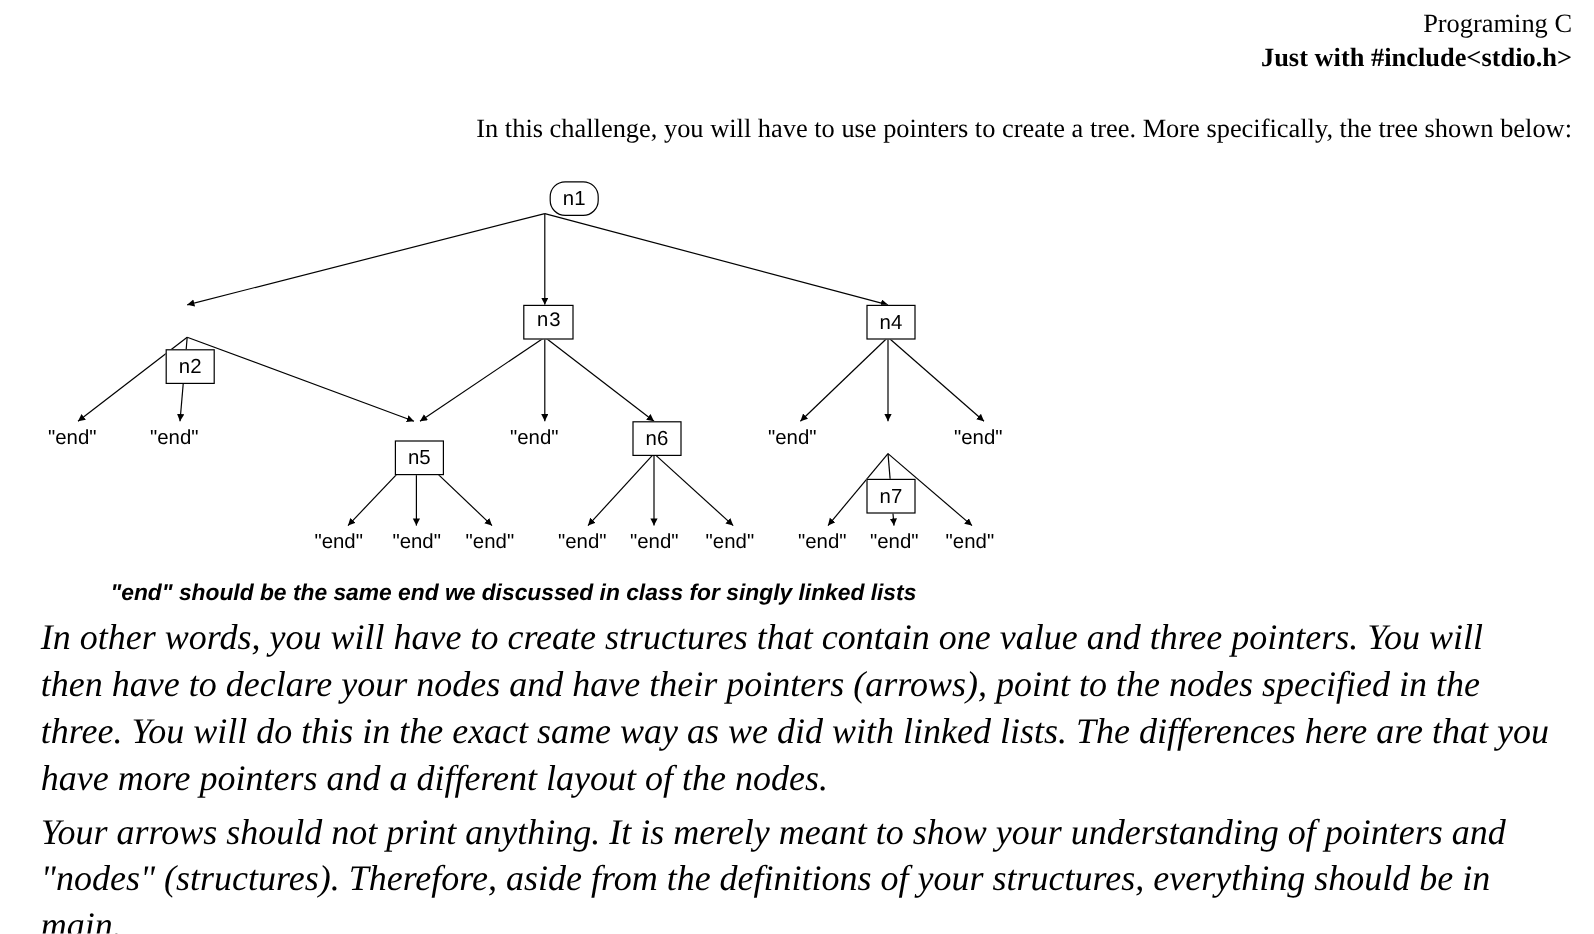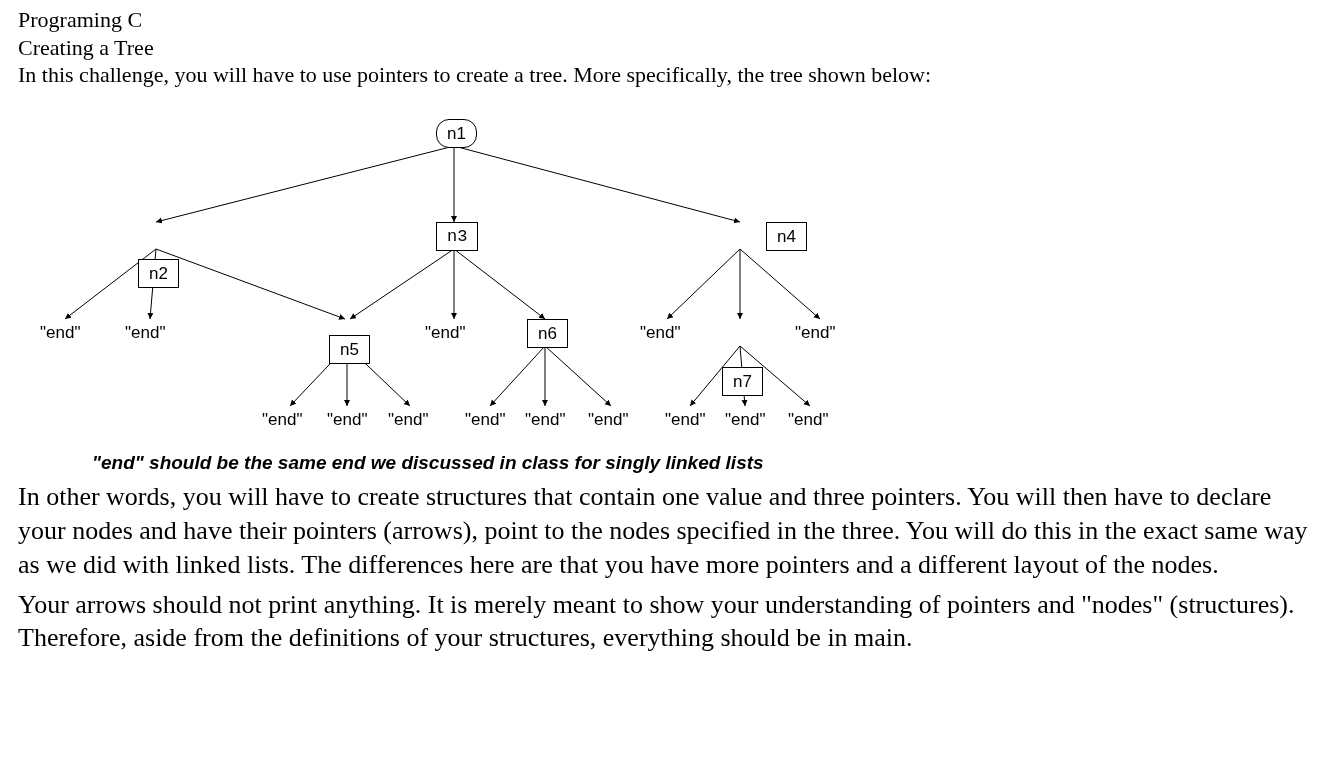--- a/index.html
+++ b/index.html
@@ -8,25 +8,26 @@
       font-size: 22px;
       color: #000;
       background: #fff;
       width: 1328px;
       height: 778px;
       position: relative;
       line-height: 1.25;
     }
     .header {
       padding: 6px 18px 0 18px;
+      text-align: right;
     }
     .header .line1 { font-size: 22px; }
     .header .line2 { font-size: 22px; font-weight: bold; }
     .header .line3 { font-size: 22px; }
-    .header .line4 { font-size: 22px; }
+    .header .line4 { font-size: 22px; margin-top: 32px; }
     .diagram {
       position: relative;
       width: 100%;
       height: 330px;
       margin-top: 20px;
     }
     .diagram svg {
       position: absolute;
       top: 0; left: 0;
       width: 100%; height: 100%;
@@ -50,32 +51,33 @@
     }
     .italic-note {
       font-family: Arial, "Helvetica Neue", sans-serif;
       font-style: italic;
       font-weight: 600;
       font-size: 19px;
       padding-left: 92px;
       margin-top: 12px;
     }
     .bodytext {
-      font-size: 26px;
-      padding: 0 18px;
+      font-size: 30px;
+      padding: 0 34px;
       margin-top: 6px;
       line-height: 1.3;
+      font-style: italic;
     }
   </style>
 </head>
 <body>
 
 <div class="header">
   <div class="line1">Programing C</div>
-  <div class="line3">Creating a Tree</div>
+  <div class="line2">Just with #include&lt;stdio.h&gt;</div>
   <div class="line4">In this challenge, you will have to use pointers to create a tree. More specifically, the tree shown below:</div>
 </div>
 
 <div class="diagram">
   <svg viewBox="0 0 1328 330" preserveAspectRatio="none">
     <defs>
       <marker id="arrow" markerWidth="8" markerHeight="8" refX="6" refY="3" orient="auto" markerUnits="strokeWidth">
         <path d="M0,0 L6,3 L0,6 Z" fill="#000"></path>
       </marker>
     </defs>
@@ -104,24 +106,24 @@
       <line x1="545" y1="237" x2="490" y2="297"></line>
       <line x1="545" y1="237" x2="545" y2="297"></line>
       <line x1="545" y1="237" x2="611" y2="297"></line>
 
       <line x1="740" y1="237" x2="690" y2="297"></line>
       <line x1="740" y1="237" x2="745" y2="297"></line>
       <line x1="740" y1="237" x2="810" y2="297"></line>
     </g>
   </svg>
 
-  <div class="node" style="left:436px; top:10px;border-radius:13px;">n1</div>
+  <div class="node" style="left:458px; top:10px;border-radius:13px;">n1</div>
   <div class="node" style="left:138px; top:113px;margin-top:37px;">n2</div>
   <div class="node" style="left:436px; top:113px;font-family:Liberation Mono, monospace;">n3</div>
-  <div class="node" style="left:722px; top:113px;margin-left:44px;">n4</div>
+  <div class="node" style="left:722px; top:113px;">n4</div>
   <div class="node" style="left:329px; top:226px;">n5</div>
   <div class="node" style="left:527px; top:210px;">n6</div>
   <div class="node" style="left:722px; top:210px;margin-top:48px;">n7</div>
 
   <div class="endlabel" style="left:40px; top:213px;">"end"</div>
   <div class="endlabel" style="left:125px; top:213px;">"end"</div>
   <div class="endlabel" style="left:425px; top:213px;">"end"</div>
   <div class="endlabel" style="left:640px; top:213px;">"end"</div>
   <div class="endlabel" style="left:795px; top:213px;">"end"</div>
 

